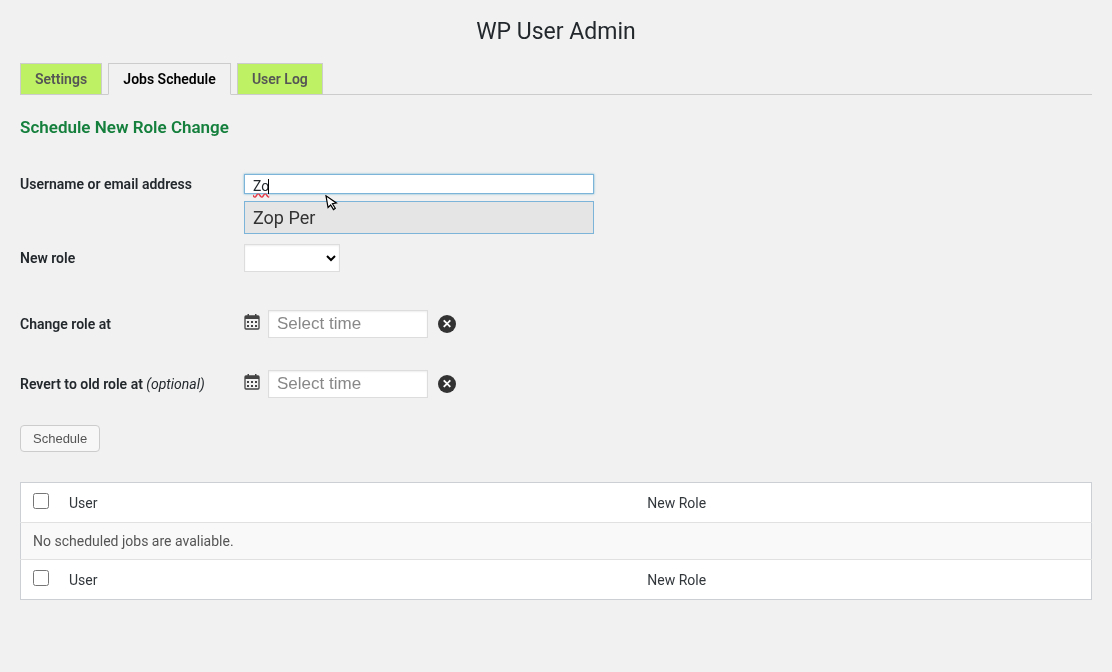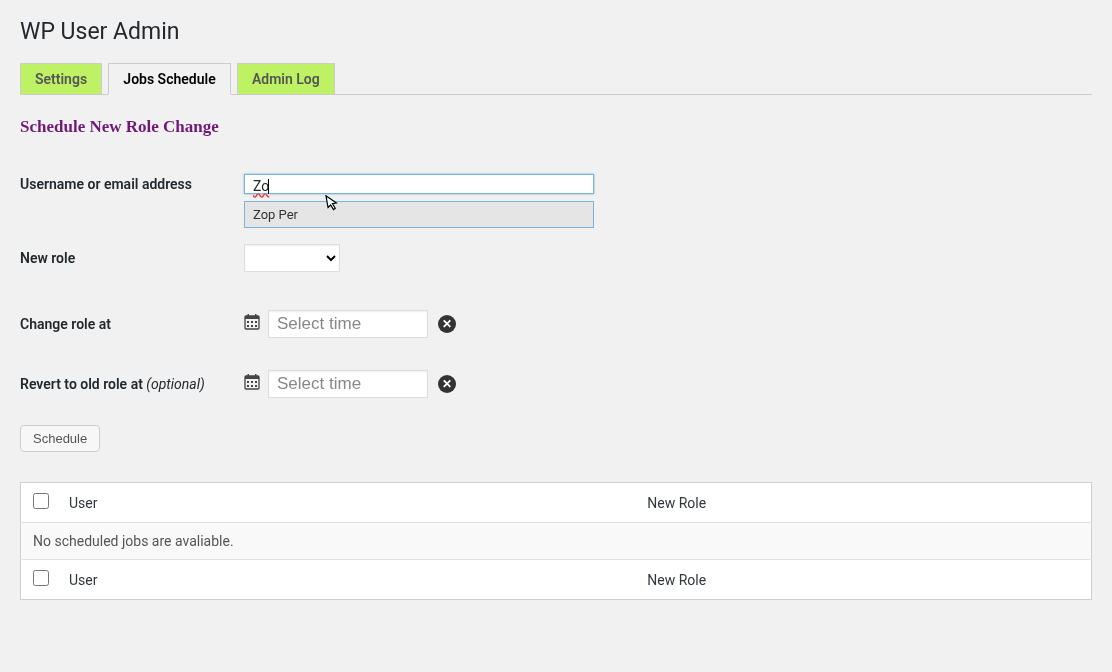--- a/index.html
+++ b/index.html
@@ -14,20 +14,21 @@
       overflow: hidden;
     }
     .wrap {
       padding: 10px 20px 0 20px;
     }
     h1 {
       font-size: 23px;
       font-weight: 400;
       color: #23282d;
       margin: 8px 0 18px 0;
+      text-align: center;
     }
     .nav-tab-wrapper {
       border-bottom: 1px solid #ccc;
       padding: 0;
       margin-bottom: 22px;
     }
     .nav-tab {
       display: inline-block;
       border: 1px solid #ccc;
       border-bottom: none;
@@ -42,23 +43,22 @@
       position: relative;
     }
     .nav-tab-active {
       background: #f1f1f1;
       color: #000;
       border-bottom: 1px solid #f1f1f1;
     }
     h2.section-heading {
       font-size: 17px;
       font-weight: 600;
-      color: #701a75;
+      color: #15803d;
       margin: 0 0 24px 0;
-      font-family: Liberation Serif, serif;
     }
     .form-row {
       display: flex;
       align-items: center;
       min-height: 46px;
       margin-bottom: 14px;
       position: relative;
     }
     .form-label {
       width: 224px;
@@ -102,21 +102,21 @@
       top: 27px;
       left: 0;
       width: 350px;
       background: #e5e5e5;
       border: 1px solid #7cb3d8;
       border-top: 1px solid #7cb3d8;
       z-index: 10;
     }
     .autocomplete-item {
       padding: 5px 8px;
-      font-size: 13px;
+      font-size: 18px;
       color: #333;
       cursor: pointer;
     }
     .select-input {
       width: 96px;
       height: 28px;
       padding: 2px 4px;
       font-size: 14px;
       border: 1px solid #ddd;
       background: #fff;
@@ -218,21 +218,21 @@
 </head>
 <body>
 
 <div class="wrap">
 
   <h1>WP User Admin</h1>
 
   <div class="nav-tab-wrapper">
     <a class="nav-tab">Settings</a>
     <a class="nav-tab nav-tab-active">Jobs Schedule</a>
-    <a class="nav-tab">Admin Log</a>
+    <a class="nav-tab">User Log</a>
   </div>
 
   <h2 class="section-heading">Schedule New Role Change</h2>
 
   <div class="form-row">
     <div class="form-label">Username or email address</div>
     <div class="autocomplete-wrap">
       <div class="text-input">
         <span class="typed-text">Zo</span><span class="text-cursor"></span>
       </div>

